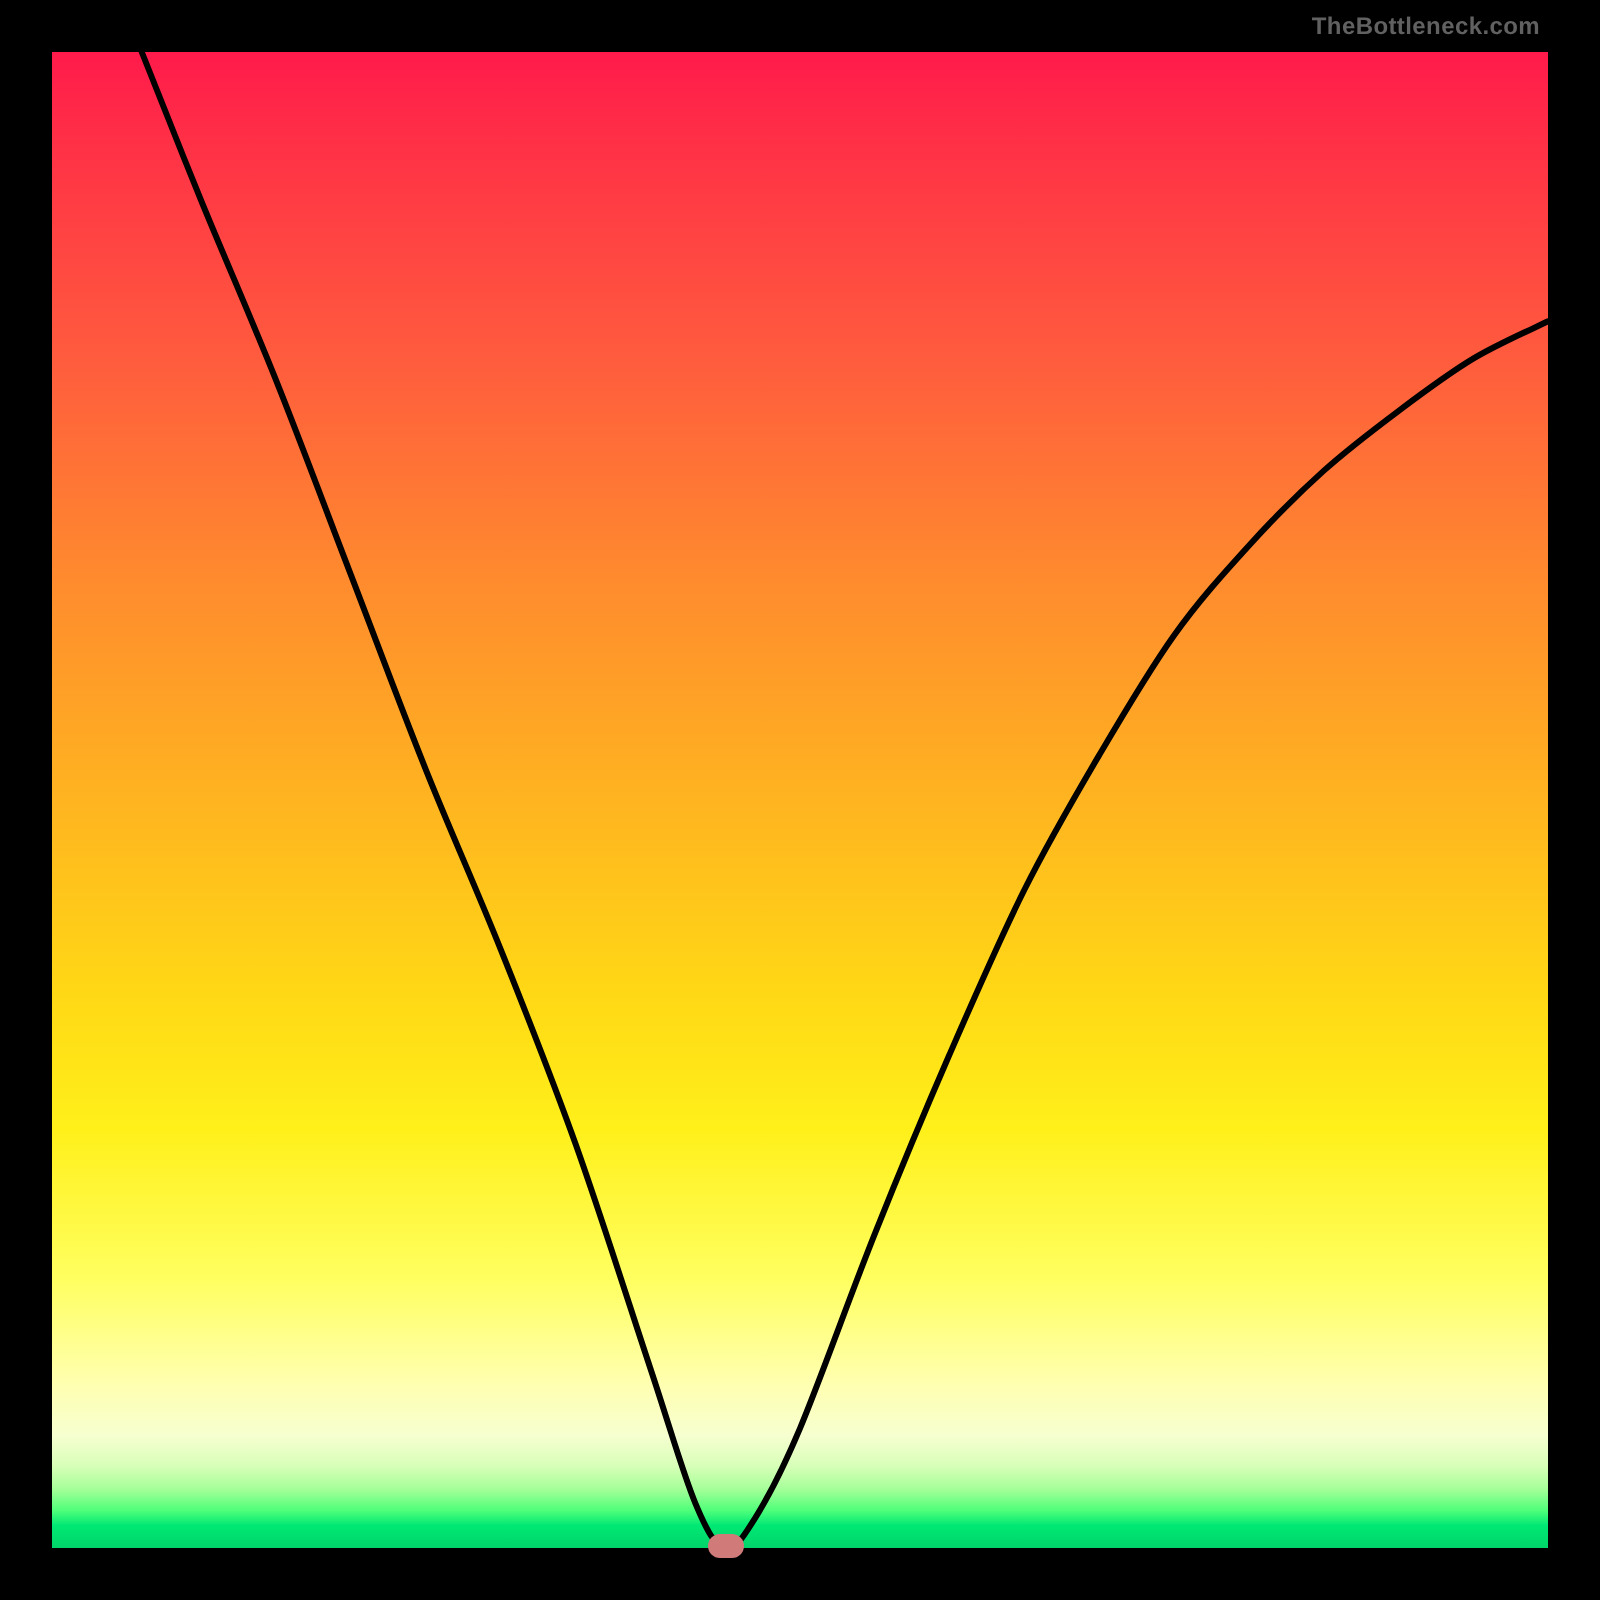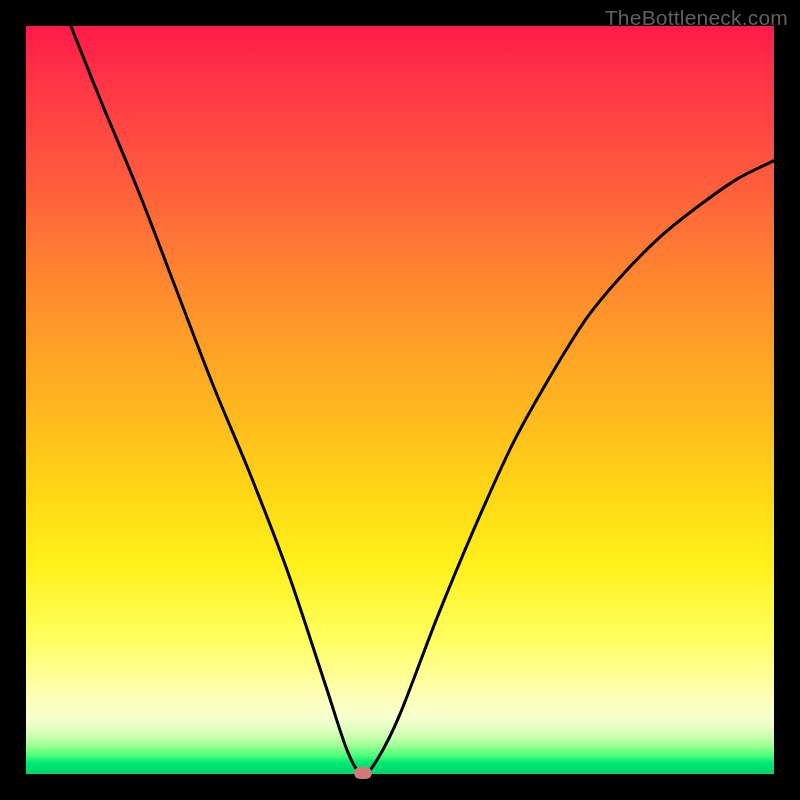--- a/index.html
+++ b/index.html
@@ -39,24 +39,24 @@
       #d8ffb8 94.5%,
       #a8ff9a 96%,
       #4fff7a 97.5%,
       #00e874 98.5%,
       #00d46a 100%
     );
   }
   .watermark {
     position: absolute;
     top: 6px;
-    right: 12px;
+    right: 30px;
     color: #616161;
-    font-size: 21px;
-    font-weight: 400;
+    font-size: 12px;
+    font-weight: 700;
     letter-spacing: 0.2px;
   }
   svg.curve {
     position: absolute;
     left: 0;
     top: 0;
     width: 748px;
     height: 748px;
     overflow: visible;
   }

